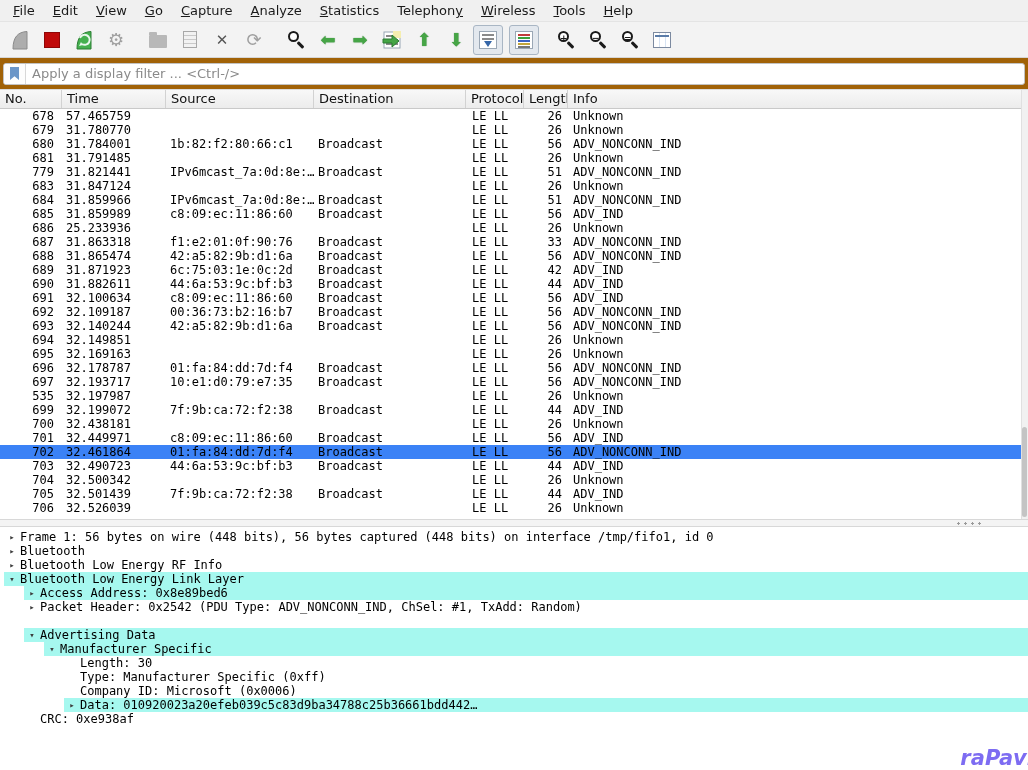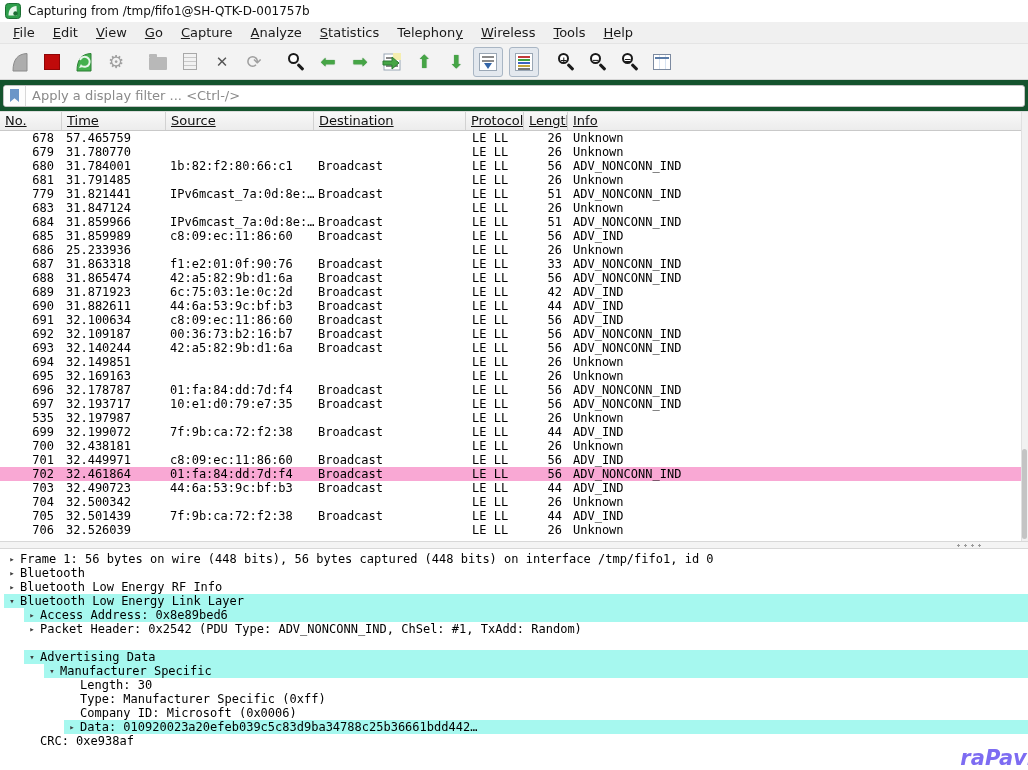--- a/index.html
+++ b/index.html
@@ -18,37 +18,37 @@
   .menu-item u { text-decoration:underline; }
 
   
   .toolbar { height:36px; background:#f3f3f3; border-bottom:1px solid #d6d6d6; display:flex; align-items:center; padding-left:4px; flex:0 0 36px; }
   .tbtn { width:30px; height:30px; margin:0 1px; display:flex; align-items:center; justify-content:center; border:1px solid transparent; border-radius:3px; position:relative; }
   .tbtn.active { background:#e3e8ee; border-color:#a9b6c4; }
   .tsep { width:10px; height:30px; flex:0 0 10px; }
   .tbtn svg { display:block; }
 
   
-  .filterbar { height:31px; background:#14532d; display:flex; align-items:center; padding:0 3px; flex:0 0 31px; }
+  .filterbar { height:31px; background:#a16207; display:flex; align-items:center; padding:0 3px; flex:0 0 31px; }
   .filter-box { display:flex; align-items:center; width:100%; height:22px; border:1px solid #c2c2c2; border-radius:3px; background:#fff; overflow:hidden; }
   .bookmark-btn { width:22px; height:20px; display:flex; align-items:center; justify-content:center; border-right:1px solid #d8d8d8; background:#fdfdfd; flex:0 0 22px; }
   .bookmark-glyph { width:9px; height:13px; background:#6b96c8; clip-path:polygon(0 0,100% 0,100% 100%,50% 72%,0 100%); }
   .filter-input { flex:1; border:none; outline:none; font-size:13px; color:#222; padding:0 6px; height:18px; font-family:"DejaVu Sans","Liberation Sans",sans-serif; }
   .filter-input::placeholder { color:#8a8a8a; }
 
   
   .packet-area { flex:0 0 430px; display:flex; flex-direction:column; position:relative; border-top:1px solid #dcdcdc; }
   .plist-header { height:19px; display:flex; background:linear-gradient(#f8f8f8,#ececec); border-bottom:1px solid #c9c9c9; flex:0 0 19px; font-size:13px; color:#111; }
-  .hcell { border-right:1px solid #d2d2d2; padding:1px 0 8px 5px; white-space:nowrap; overflow:hidden;text-decoration:underline; }
+  .hcell { border-right:1px solid #d2d2d2; padding:1px 0 8px 5px; white-space:nowrap; overflow:hidden; }
   .c0{width:62px;flex:0 0 62px;} .c1{width:104px;flex:0 0 104px;} .c2{width:148px;flex:0 0 148px;}
   .c3{width:152px;flex:0 0 152px;} .c4{width:58px;flex:0 0 58px;} .c5{width:44px;flex:0 0 44px;}
   .c6{flex:1;min-width:0;}
   .plist-body { flex:1; overflow:hidden; position:relative; background:#fff; font-family:"DejaVu Sans Mono","Liberation Mono",monospace; font-size:12px; }
   .prow { display:flex; height:14px; line-height:14px; color:#000; white-space:nowrap; }
-  .prow.selected { background:#f9a8d4; }
+  .prow.selected { background:#3b82f6; }
   .pcell { overflow:hidden; white-space:nowrap; }
   .pcell.num { text-align:right; padding-right:8px; }
   .pcell.time { padding-left:4px; }
   .pcell.src { padding-left:4px; }
   .pcell.dst { padding-left:4px; }
   .pcell.proto { padding-left:6px; }
   .pcell.len { text-align:right; padding-right:6px; }
   .pcell.info { padding-left:5px; }
   .vscroll { position:absolute; right:0; top:0; bottom:0; width:7px; background:#f1f1f1; border-left:1px solid #e0e0e0; }
   .vthumb { position:absolute; right:1px; width:5px; height:90px; bottom:2px; background:#c4c4c4; border-radius:3px; }
@@ -91,28 +91,20 @@
   .doc-icon.grid { background:repeating-linear-gradient(#f2f2f2 0 3px,#c9c9c9 3px 4px); }
   .fin { display:block; }
   .table-icon { width:18px; height:16px; border:1px solid #7c8aa0; background:linear-gradient(90deg,#fff 0 5px,#d7e3f2 5px 6px,#fff 6px 11px,#d7e3f2 11px 12px,#fff 12px 18px); position:relative; }
   .table-icon:before { content:""; position:absolute; top:2px; left:1px; right:1px; height:2px; background:#5b7ca8; }
 </style>
 </head>
 <body>
 
 <div class="window">
 
-  <div class="titlebar">
-    <svg class="app-icon" viewBox="0 0 16 16">
-      <rect x="0.5" y="0.5" width="15" height="15" rx="3" fill="#2e9e4b" stroke="#1c6e33"></rect>
-      <path d="M3.5 12.5 C3.5 6 6.5 3.2 11.5 3 L12 12.5 Z" fill="#e8f7ec"></path>
-      <circle cx="10.5" cy="10.5" r="2.2" fill="#1c6e33"></circle>
-    </svg>
-    <span class="title-text">Capturing from /tmp/fifo1@SH-QTK-D-001757b</span>
-  </div>
 
   <div class="menubar" id="menubar">
       <div class="menu-item"><u>F</u>ile</div>
       <div class="menu-item"><u>E</u>dit</div>
       <div class="menu-item"><u>V</u>iew</div>
       <div class="menu-item"><u>G</u>o</div>
       <div class="menu-item"><u>C</u>apture</div>
       <div class="menu-item"><u>A</u>nalyze</div>
       <div class="menu-item"><u>S</u>tatistics</div>
       <div class="menu-item">Telephon<u>y</u></div>

